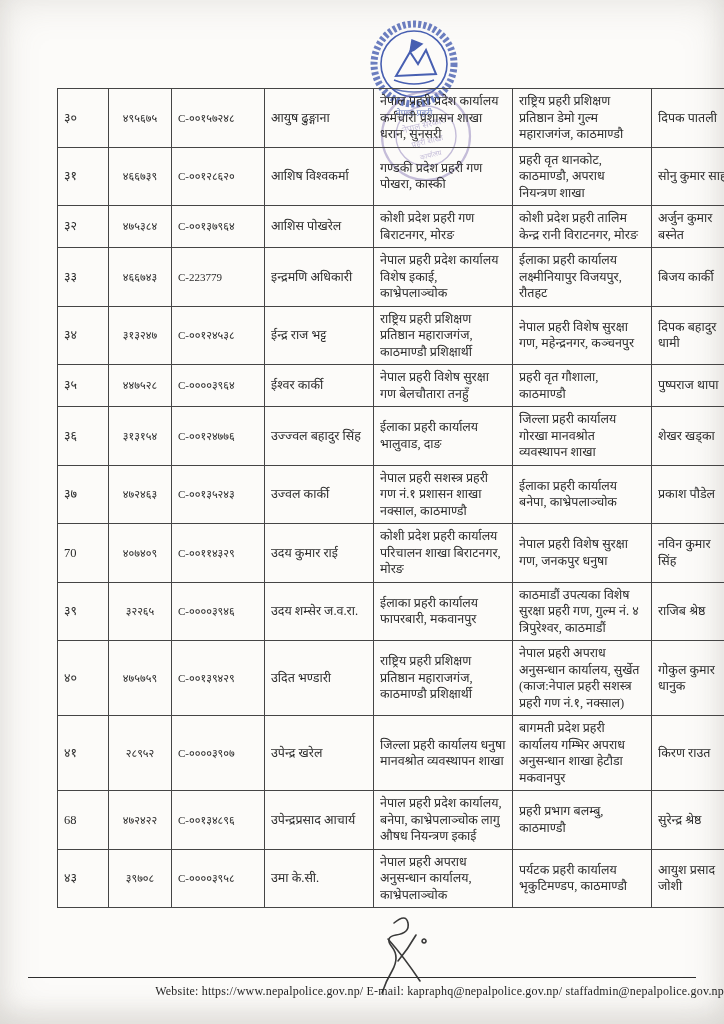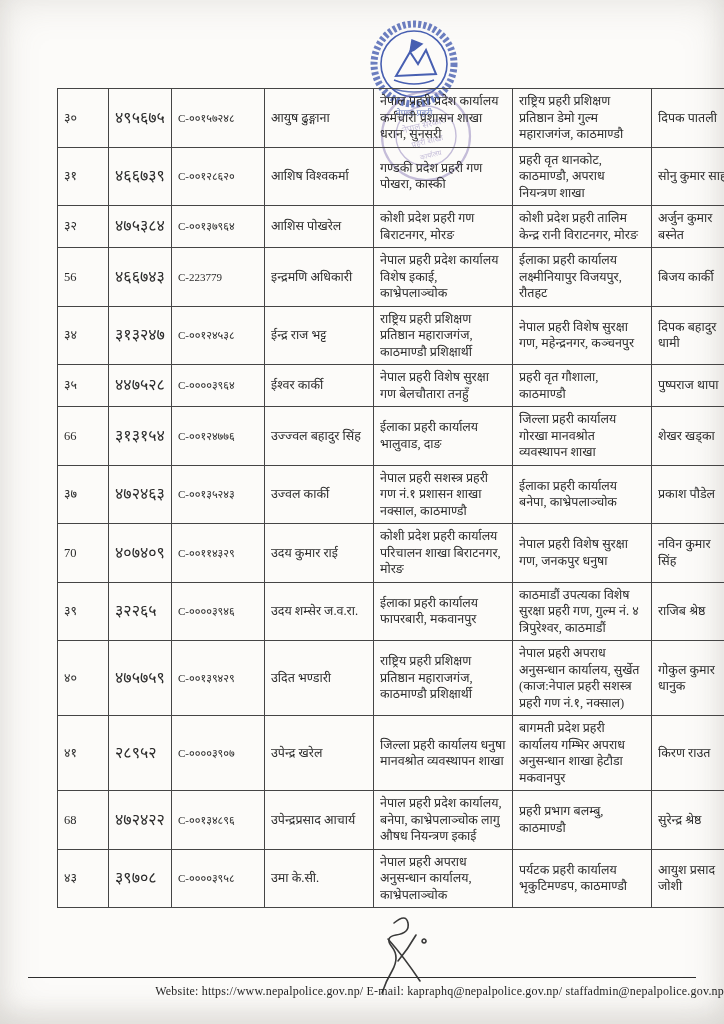--- a/index.html
+++ b/index.html
@@ -13,21 +13,21 @@
   table.transfer{
     position:absolute; left:57px; top:88px; width:635px;
     border-collapse:collapse; table-layout:fixed;
     font-size:12.5px; line-height:16.5px;
   }
   table.transfer td{
     border:1px solid #454545; padding:4px 6px; vertical-align:middle;
     word-wrap:break-word; color:#2b2b2b;
   }
   td.c-sn{width:38px; }
-  td.c-num{width:50px; text-align:left; font-size:16px; color:#3a3a46;}
+  td.c-num{width:50px; text-align:center; font-size:11px; color:#3a3a46;}
   td.c-code{width:80px; text-align:left; font-size:11px; color:#33333f;}
   td.c-name{width:96px;}
   td.c-from{width:126px; vertical-align:middle;}
   td.c-to{width:126px; vertical-align:middle;}
   td.c-rep{width:72px;}
   .footer-rule{
     position:absolute; left:28px; top:977px; width:668px; height:0;
     border-top:1.6px solid #2e2e2e;
   }
   .footer-text{
@@ -91,21 +91,21 @@
       <td class="c-sn">३२</td>
       <td class="c-num">४७५३८४</td>
       <td class="c-code">C-००१३७९६४</td>
       <td class="c-name">आशिस पोखरेल</td>
       <td class="c-from">कोशी प्रदेश प्रहरी गण बिराटनगर, मोरङ</td>
       <td class="c-to">कोशी प्रदेश प्रहरी तालिम केन्द्र रानी विराटनगर, मोरङ</td>
       <td class="c-rep">अर्जुन कुमार बस्नेत</td>
 
     </tr>
         <tr>
-      <td class="c-sn">56</td>
+      <td class="c-sn">३३</td>
       <td class="c-num">४६६७४३</td>
       <td class="c-code">C-223779</td>
       <td class="c-name">इन्द्रमणि अधिकारी</td>
       <td class="c-from">नेपाल प्रहरी प्रदेश कार्यालय विशेष इकाई, काभ्रेपलाञ्चोक</td>
       <td class="c-to">ईलाका प्रहरी कार्यालय लक्ष्मीनियापुर विजयपुर, रौतहट</td>
       <td class="c-rep">बिजय कार्की</td>
 
     </tr>
         <tr>
       <td class="c-sn">३४</td>
@@ -121,21 +121,21 @@
       <td class="c-sn">३५</td>
       <td class="c-num">४४७५२८</td>
       <td class="c-code">C-००००३९६४</td>
       <td class="c-name">ईश्वर कार्की</td>
       <td class="c-from">नेपाल प्रहरी विशेष सुरक्षा गण बेलचौतारा तनहुँ</td>
       <td class="c-to">प्रहरी वृत गौशाला, काठमाण्डौ</td>
       <td class="c-rep">पुष्पराज थापा</td>
 
     </tr>
         <tr>
-      <td class="c-sn">66</td>
+      <td class="c-sn">३६</td>
       <td class="c-num">३१३१५४</td>
       <td class="c-code">C-००१२४७७६</td>
       <td class="c-name">उज्ज्वल बहादुर सिंह</td>
       <td class="c-from">ईलाका प्रहरी कार्यालय भालुवाड, दाङ</td>
       <td class="c-to">जिल्ला प्रहरी कार्यालय गोरखा  मानवश्रोत व्यवस्थापन शाखा</td>
       <td class="c-rep">शेखर खड्का</td>
 
     </tr>
         <tr>
       <td class="c-sn">३७</td>

